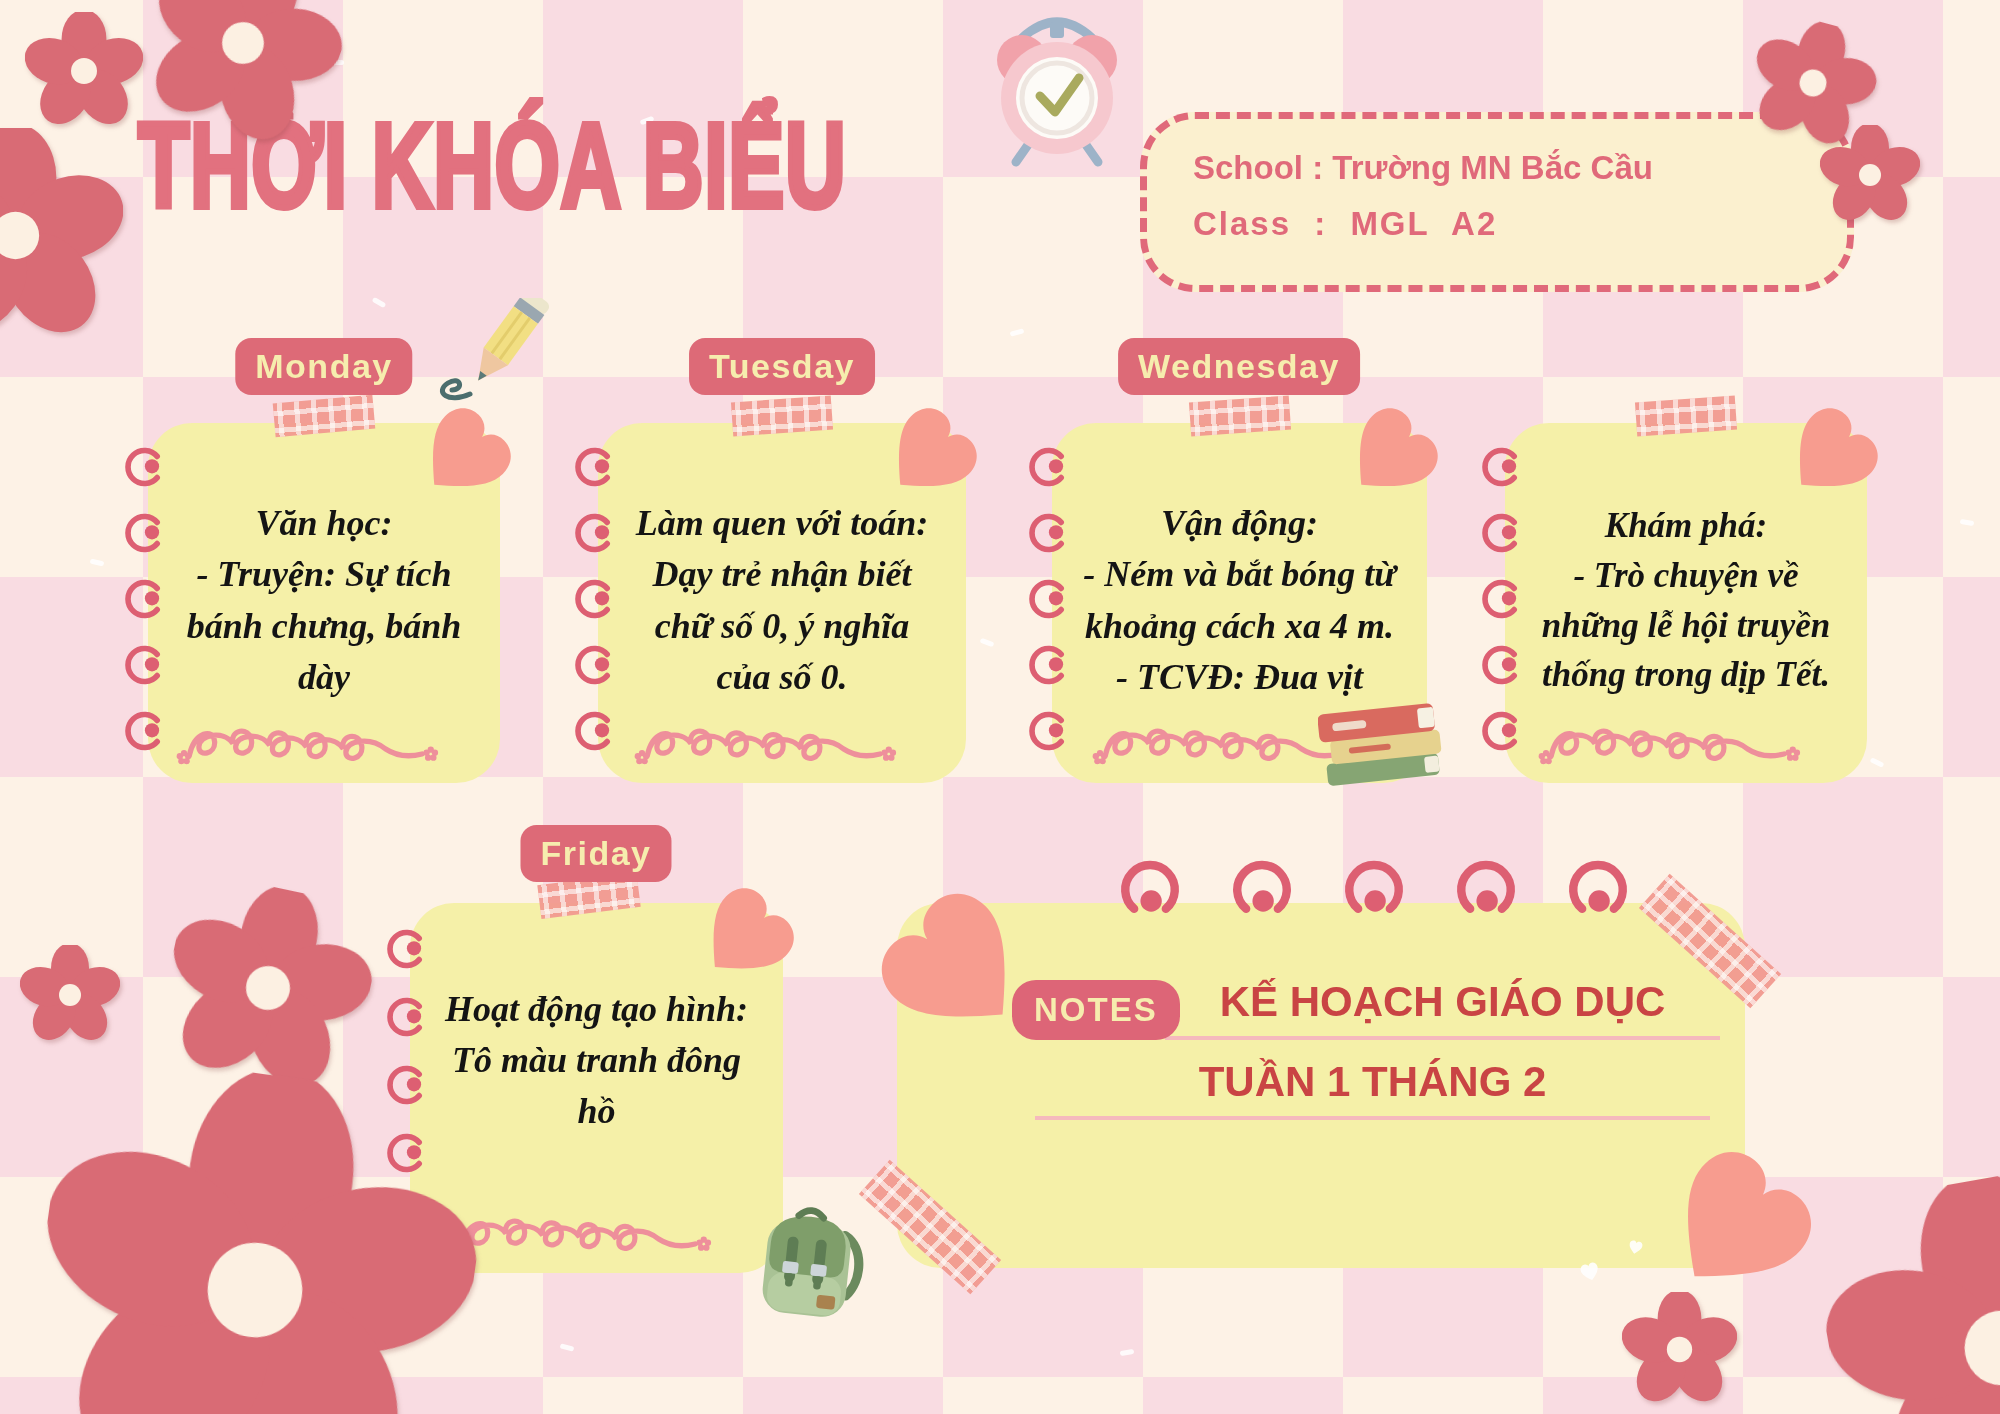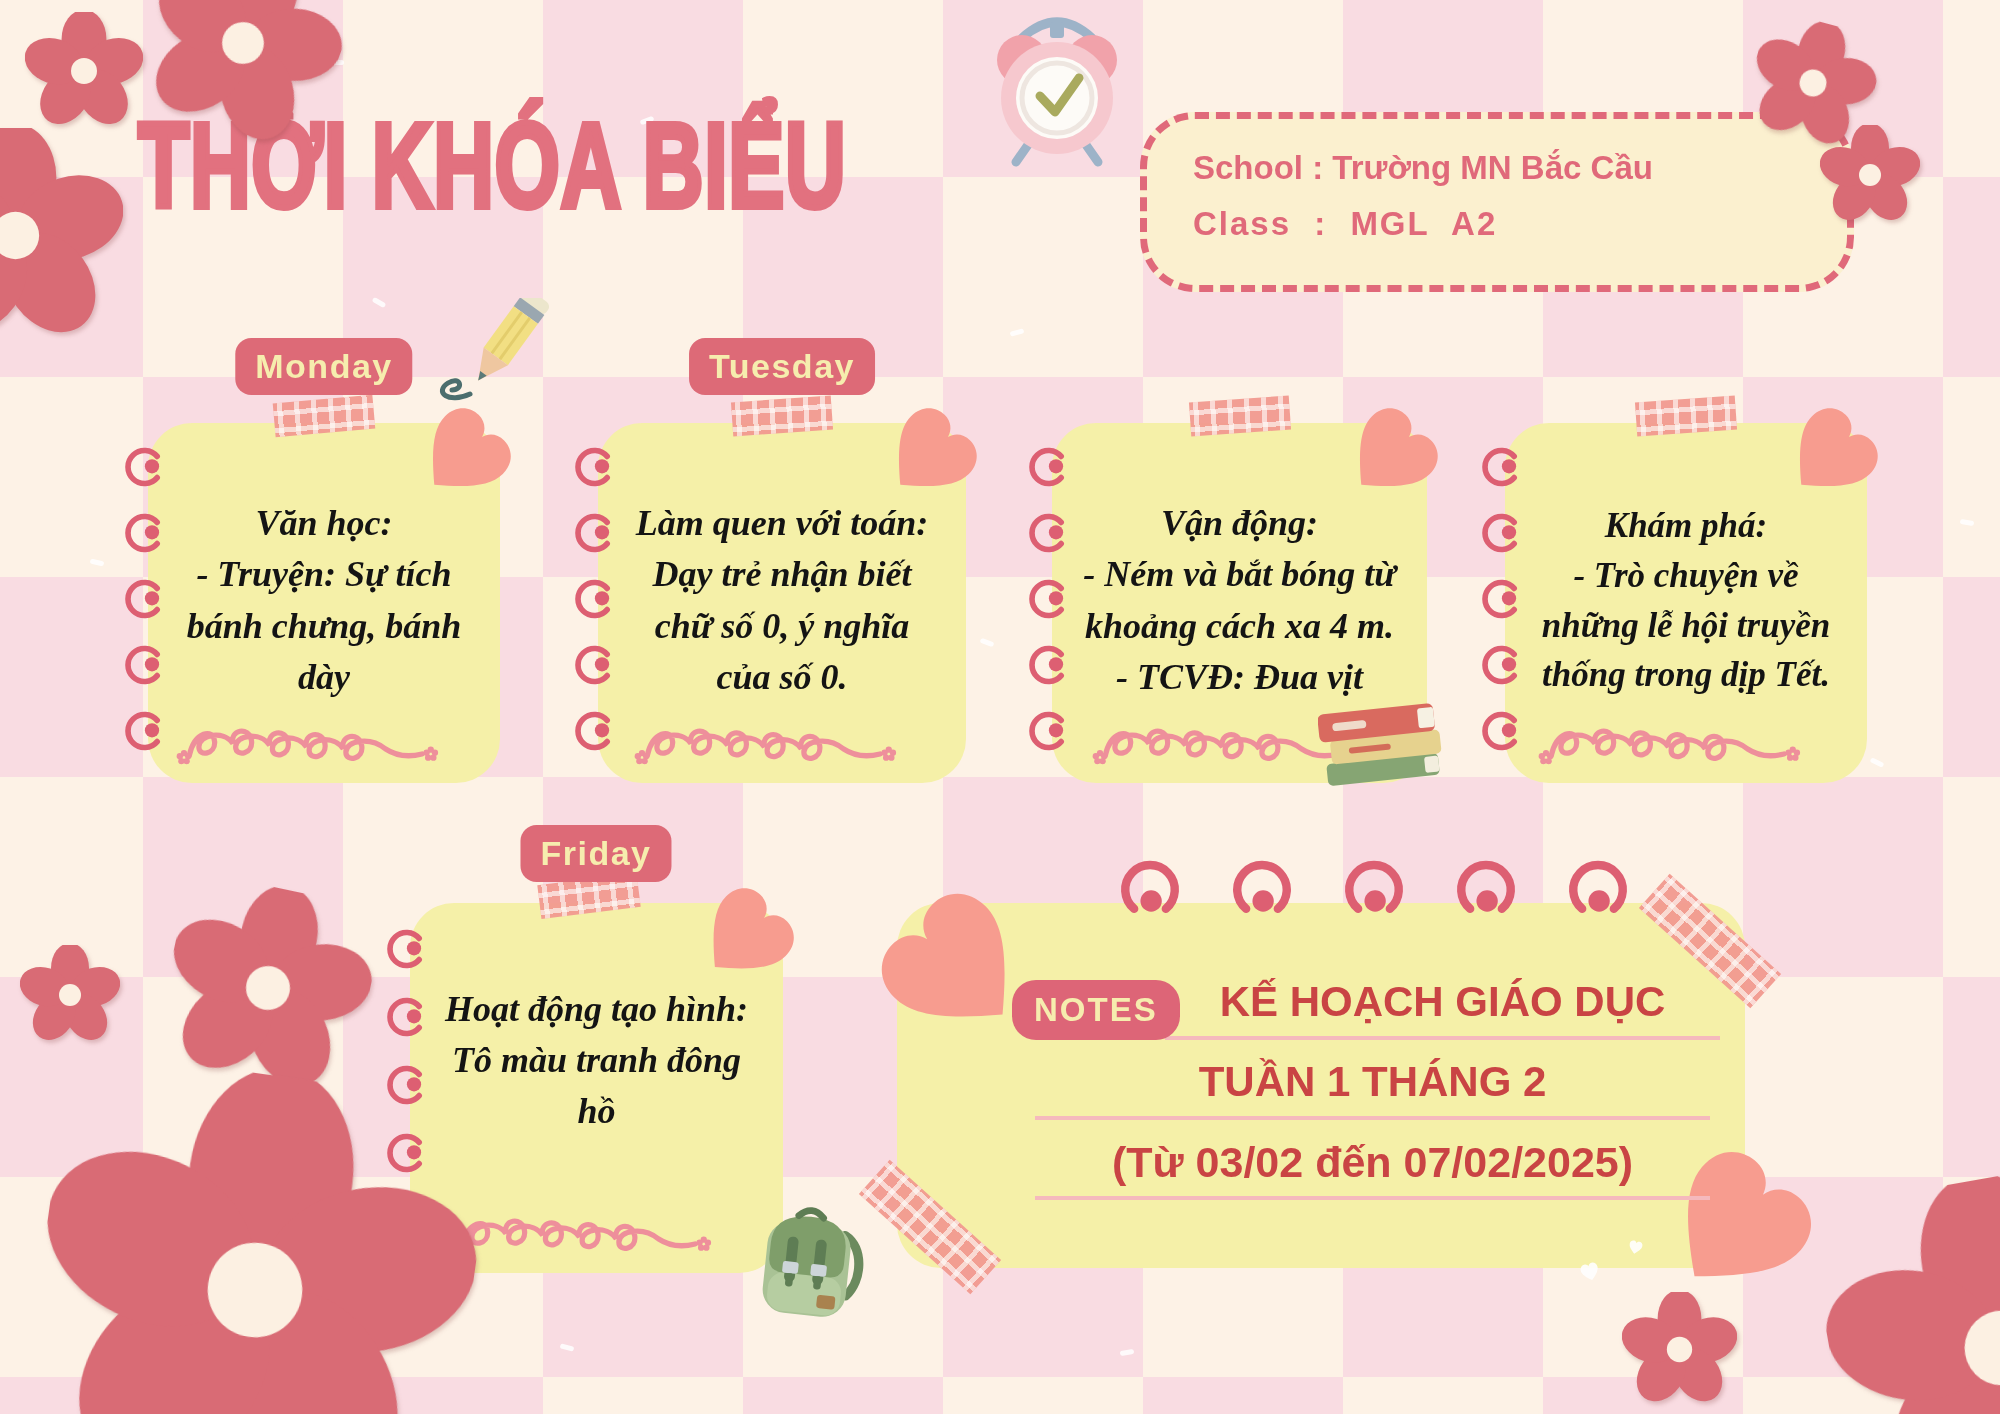--- a/index.html
+++ b/index.html
@@ -241,20 +241,23 @@
       </svg>
     <div class="card-text">Làm quen với toán:
 Dạy trẻ nhận biết
 chữ số 0, ý nghĩa
 của số 0.</div>
     <svg class="squiggle" viewBox="0 0 340 64">
         <use href="#sym-squiggle"></use>
       </svg>
   </div>
 
+  <div class="day-badge" style="left:1239px;top:338px">
+    <span>Wednesday</span>
+  </div>
   <div class="card" style="left:1052px;top:423px;width:375px;height:360px">
     <div class="tape" style="left:50%;margin-left:-50px;top:-24px;transform:rotate(-4deg)"></div>
     <svg class="heart" viewBox="0 0 100 100" style="right:-10px;top:-14px;width:95px;height:95px;transform:rotate(45deg)">
         <use href="#sym-heart"></use>
       </svg>
     <svg class="ring" style="left:-26px;top:20px">
         <use href="#sym-ring"></use>
       </svg>
     <svg class="ring" style="left:-26px;top:86px">
         <use href="#sym-ring"></use>
@@ -390,21 +393,20 @@
       </svg>
     <div class="tape big" style="right:-40px;top:15px;transform:rotate(42deg)"></div>
     <div class="tape big" style="left:-42px;bottom:18px;transform:rotate(42deg)"></div>
   </div>
   <div class="notes-badge">
     <span>NOTES</span>
   </div>
   <div class="notes-rows">
     <div class="note-row r1">KẾ HOẠCH GIÁO DỤC</div>
     <div class="note-row r2">TUẦN 1 THÁNG 2</div>
-    <div class="note-row r3">(Từ 03/02 đến 07/02/2025)</div>
   </div>
 
   <svg class="wheart" viewBox="0 0 100 100" style="left:1580px;top:1262px;width:20px;height:20px;transform:rotate(-15deg)">
       <use href="#sym-heart" fill="#fff"></use>
     </svg>
   <svg class="wheart" viewBox="0 0 100 100" style="left:1628px;top:1240px;width:15px;height:15px;transform:rotate(12deg)">
       <use href="#sym-heart" fill="#fff"></use>
     </svg>
   <i class="spark" style="left:640px;top:118px;transform:rotate(-20deg)"></i>
   <i class="spark" style="left:372px;top:300px;transform:rotate(30deg)"></i>

